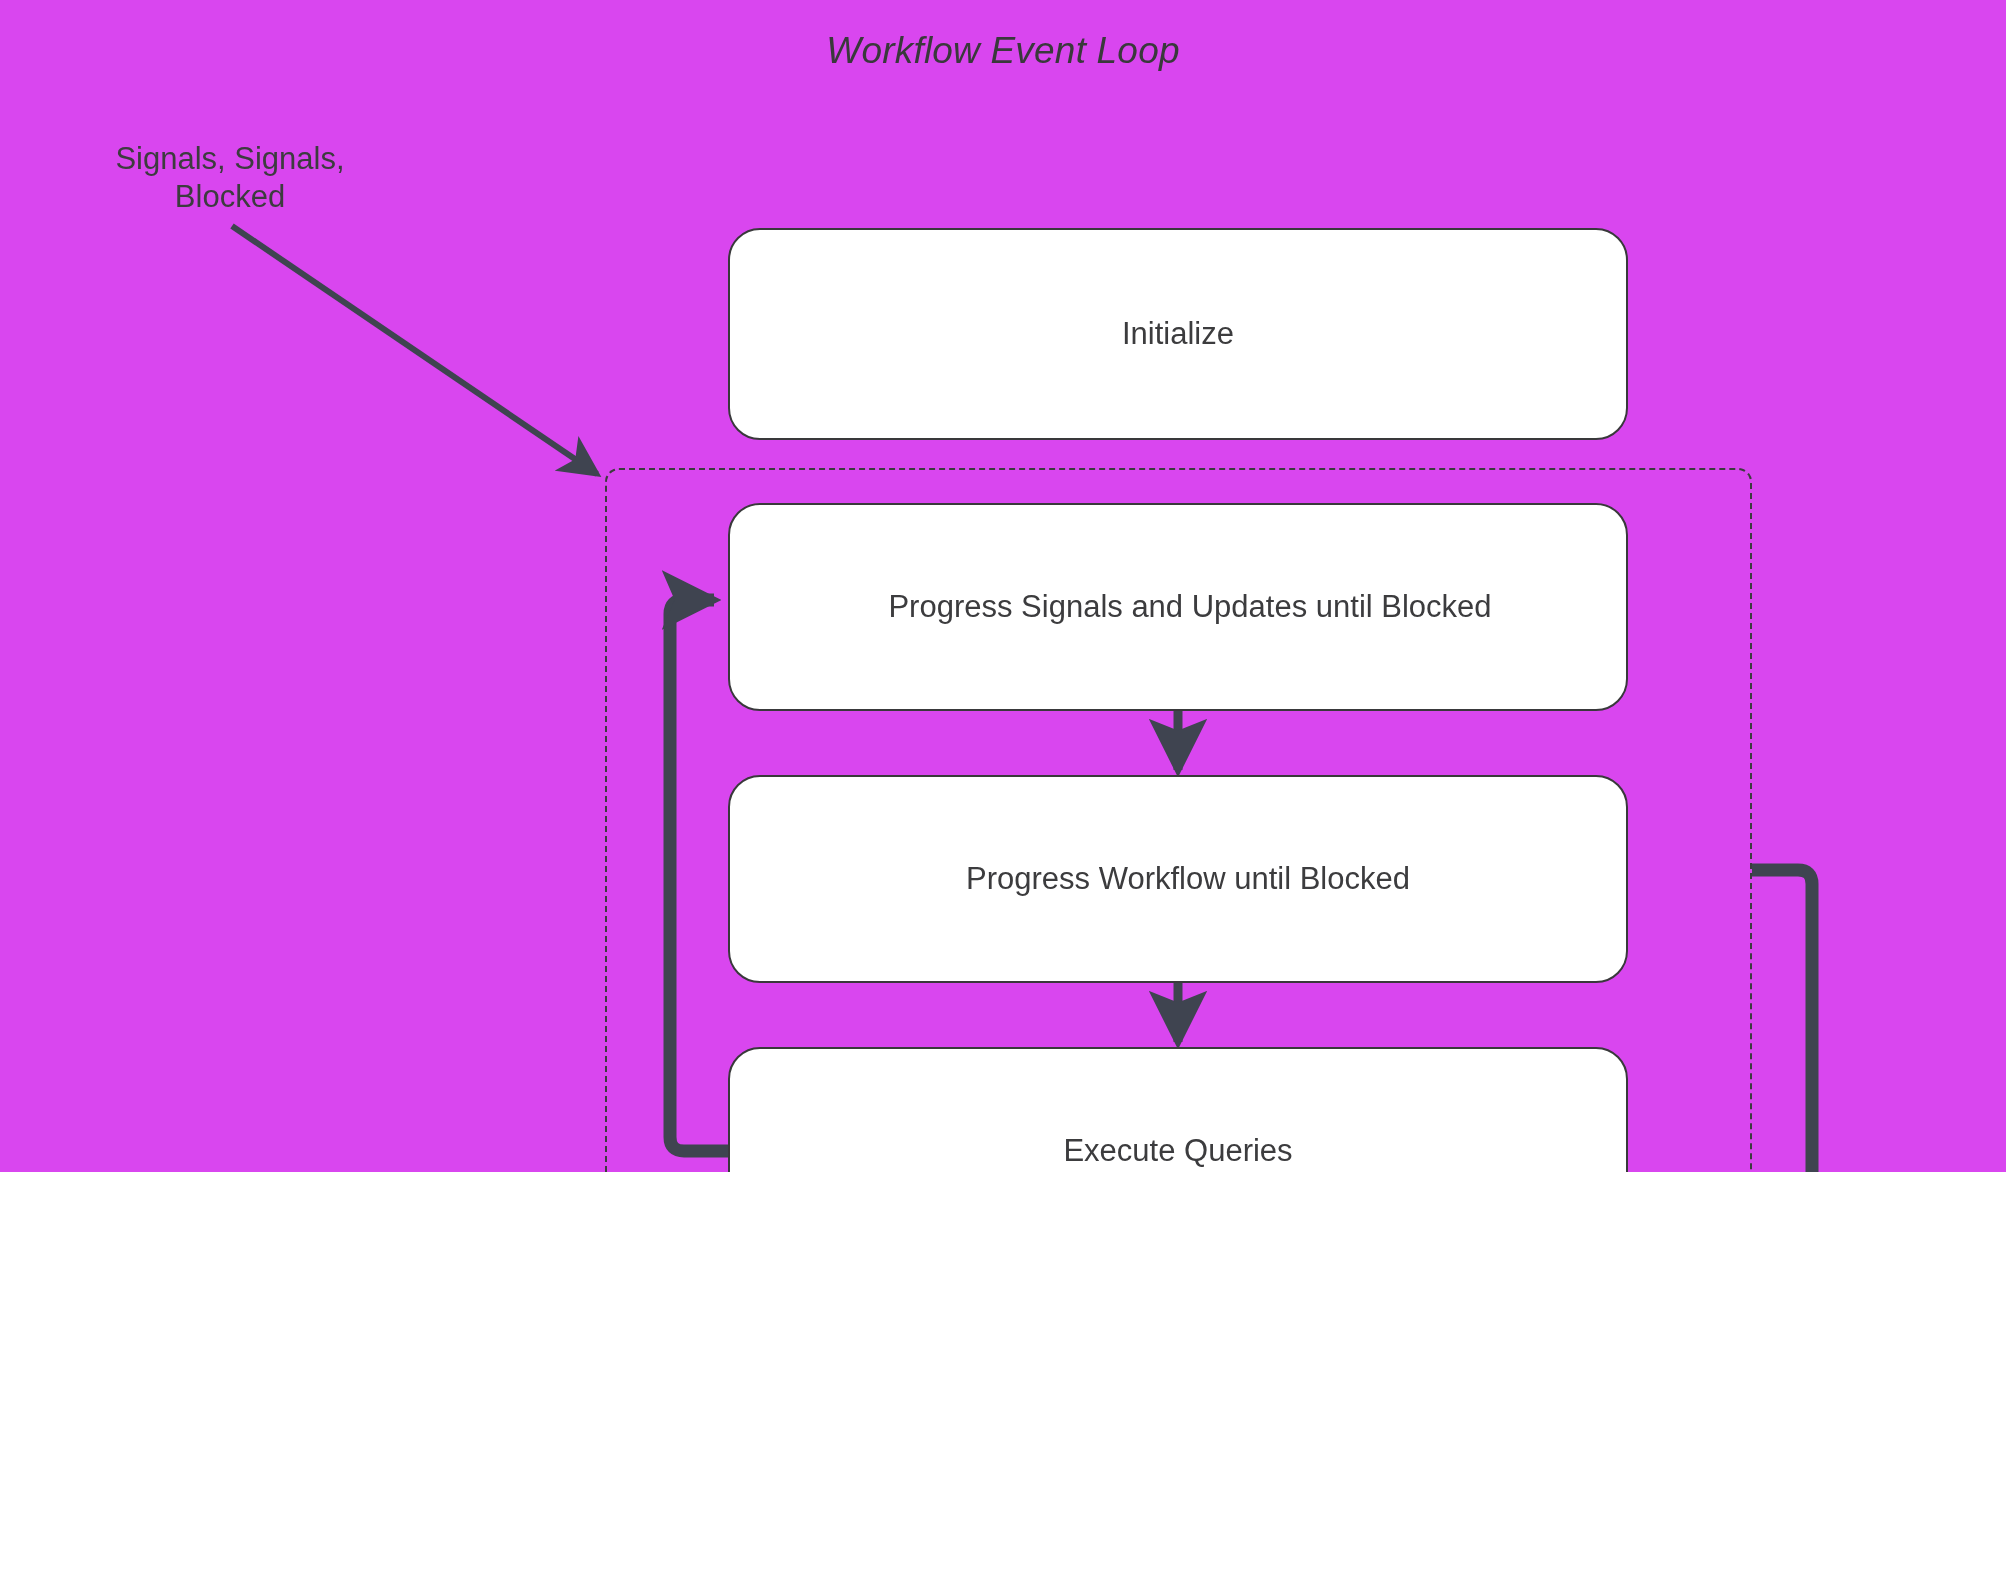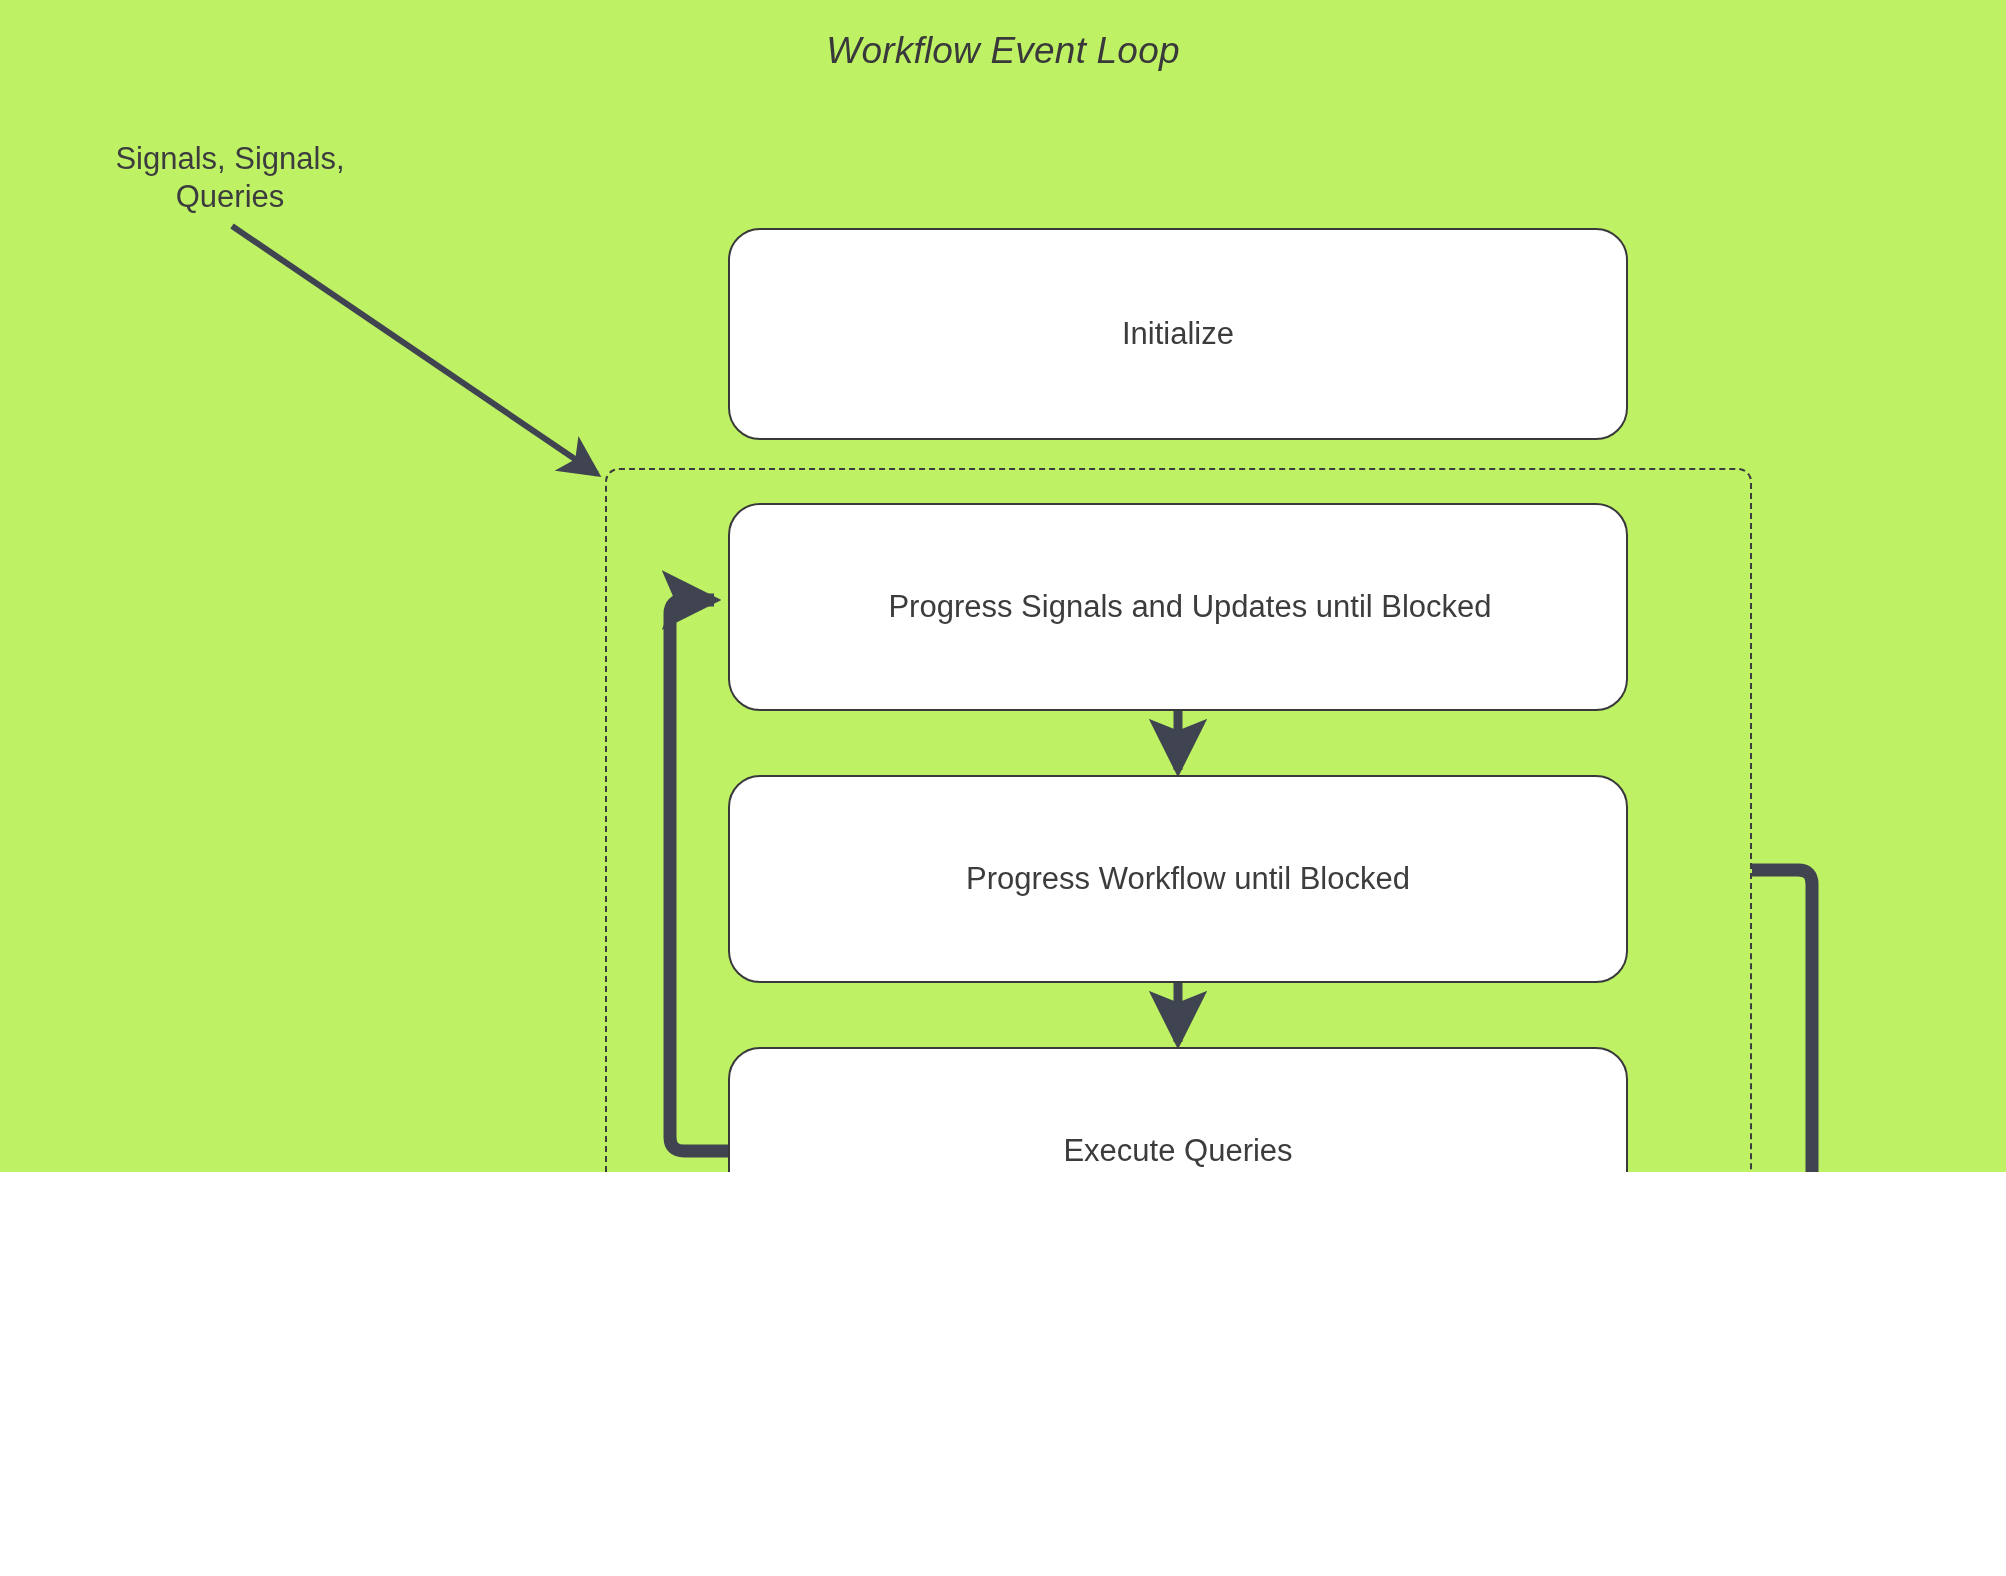--- a/index.html
+++ b/index.html
@@ -7,21 +7,21 @@
     padding: 0;
     background: #ffffff;
   }
   body {
     font-family: "Liberation Sans", "DejaVu Sans", sans-serif;
   }
   #canvas {
     position: relative;
     width: 2006px;
     height: 1172px;
-    background: #bef264;
+    background: #d946ef;
     overflow: hidden;
   }
   .diagram-title {
     position: absolute;
     left: 0;
     top: 30px;
     width: 2006px;
     text-align: center;
     font-style: italic;
     font-size: 37px;
@@ -81,21 +81,21 @@
 </style>
 </head>
 <body>
 
 <div id="canvas">
 
   <div class="diagram-title">Workflow Event Loop</div>
 
   <div class="source-label">
     <div>Signals, Signals,</div>
-    <div>Queries</div>
+    <div>Blocked</div>
   </div>
 
   <div class="loop-container"></div>
 
   <svg class="overlay" viewBox="0 0 2006 1576">
     <defs>
       <marker id="arrow-thin" viewBox="0 0 12 12" refX="10.5" refY="6" markerWidth="7" markerHeight="7" orient="auto-start-reverse">
         <path d="M 0 0 L 12 6 L 0 12 L 3 6 z" fill="#3f4450"></path>
       </marker>
       <marker id="arrow-fat" viewBox="0 0 12 12" refX="10.5" refY="6" markerWidth="4.6" markerHeight="4.6" orient="auto-start-reverse">

